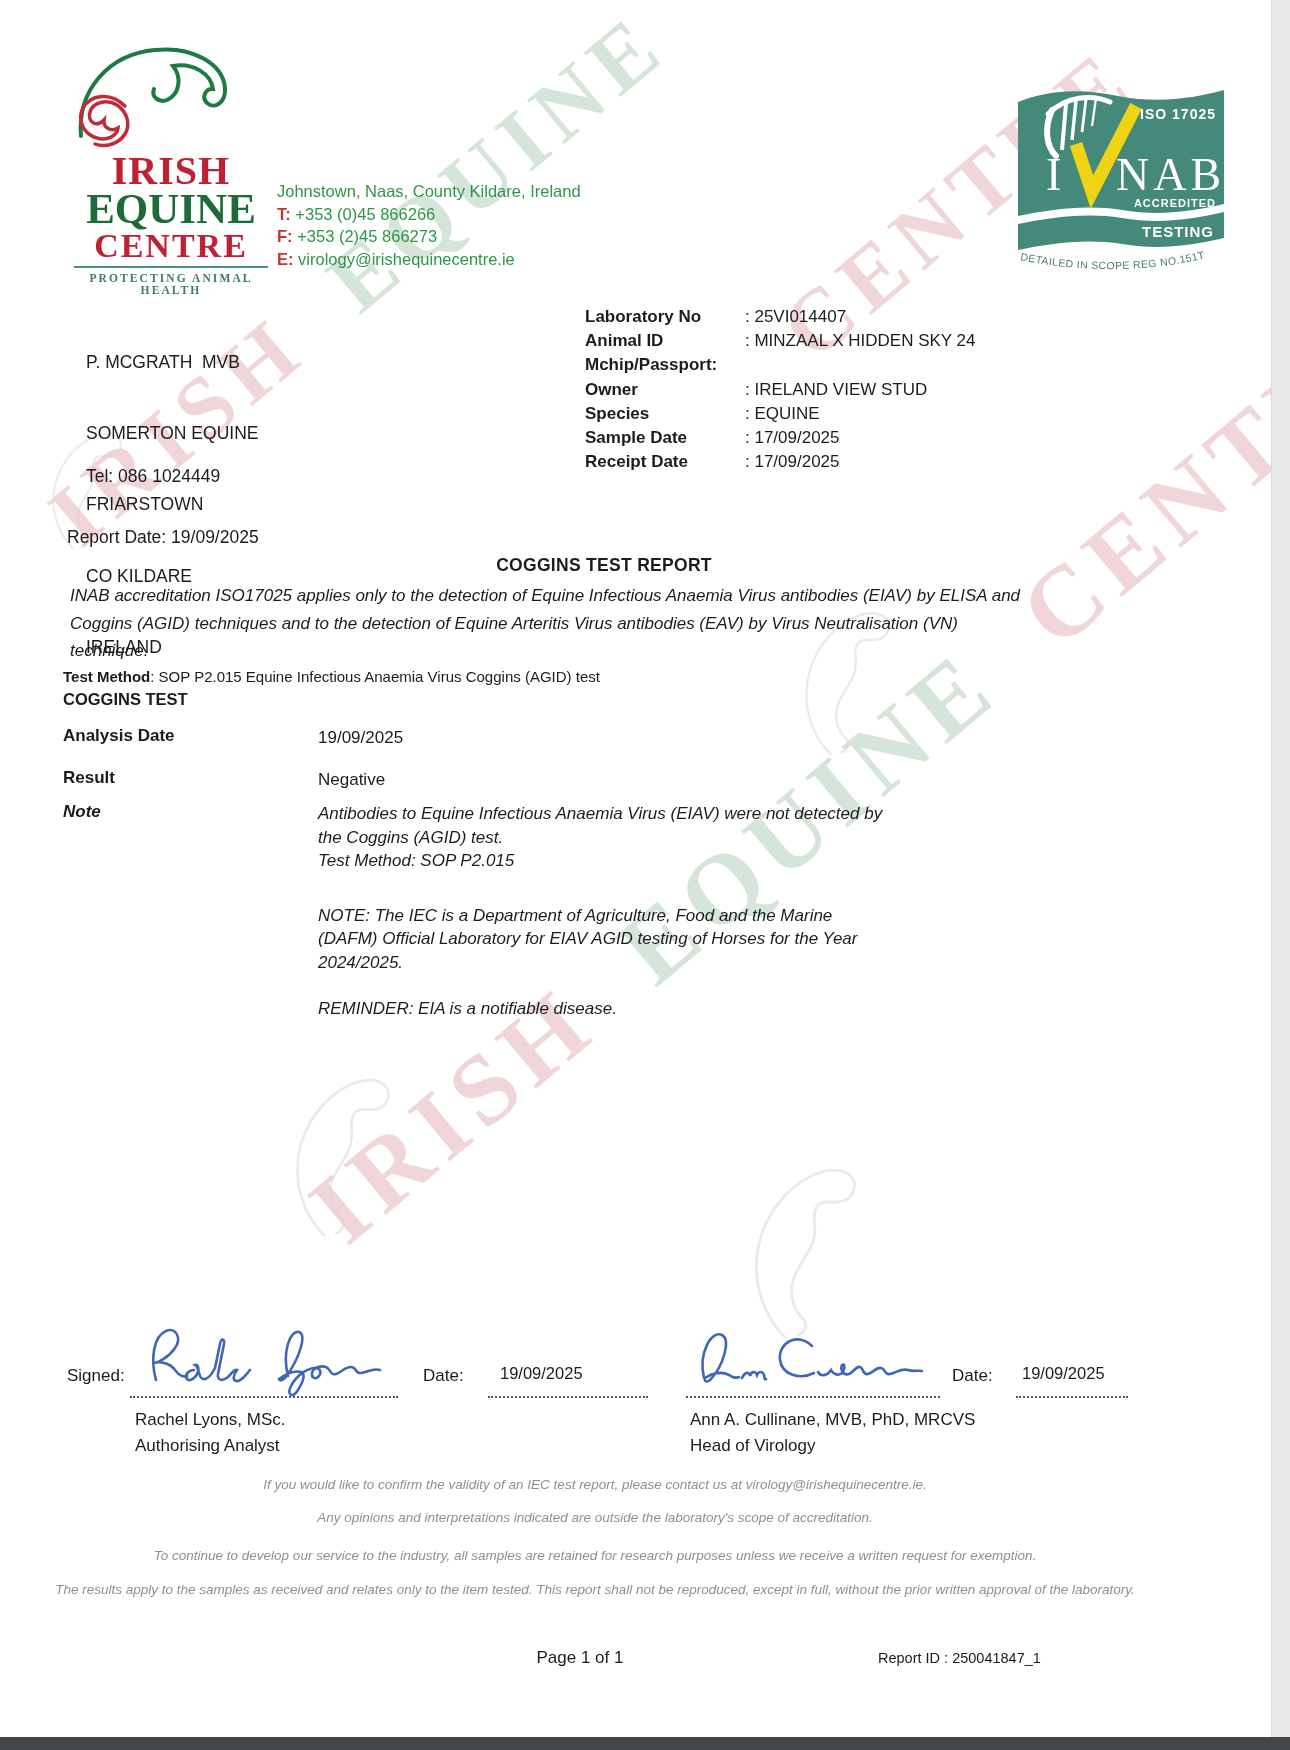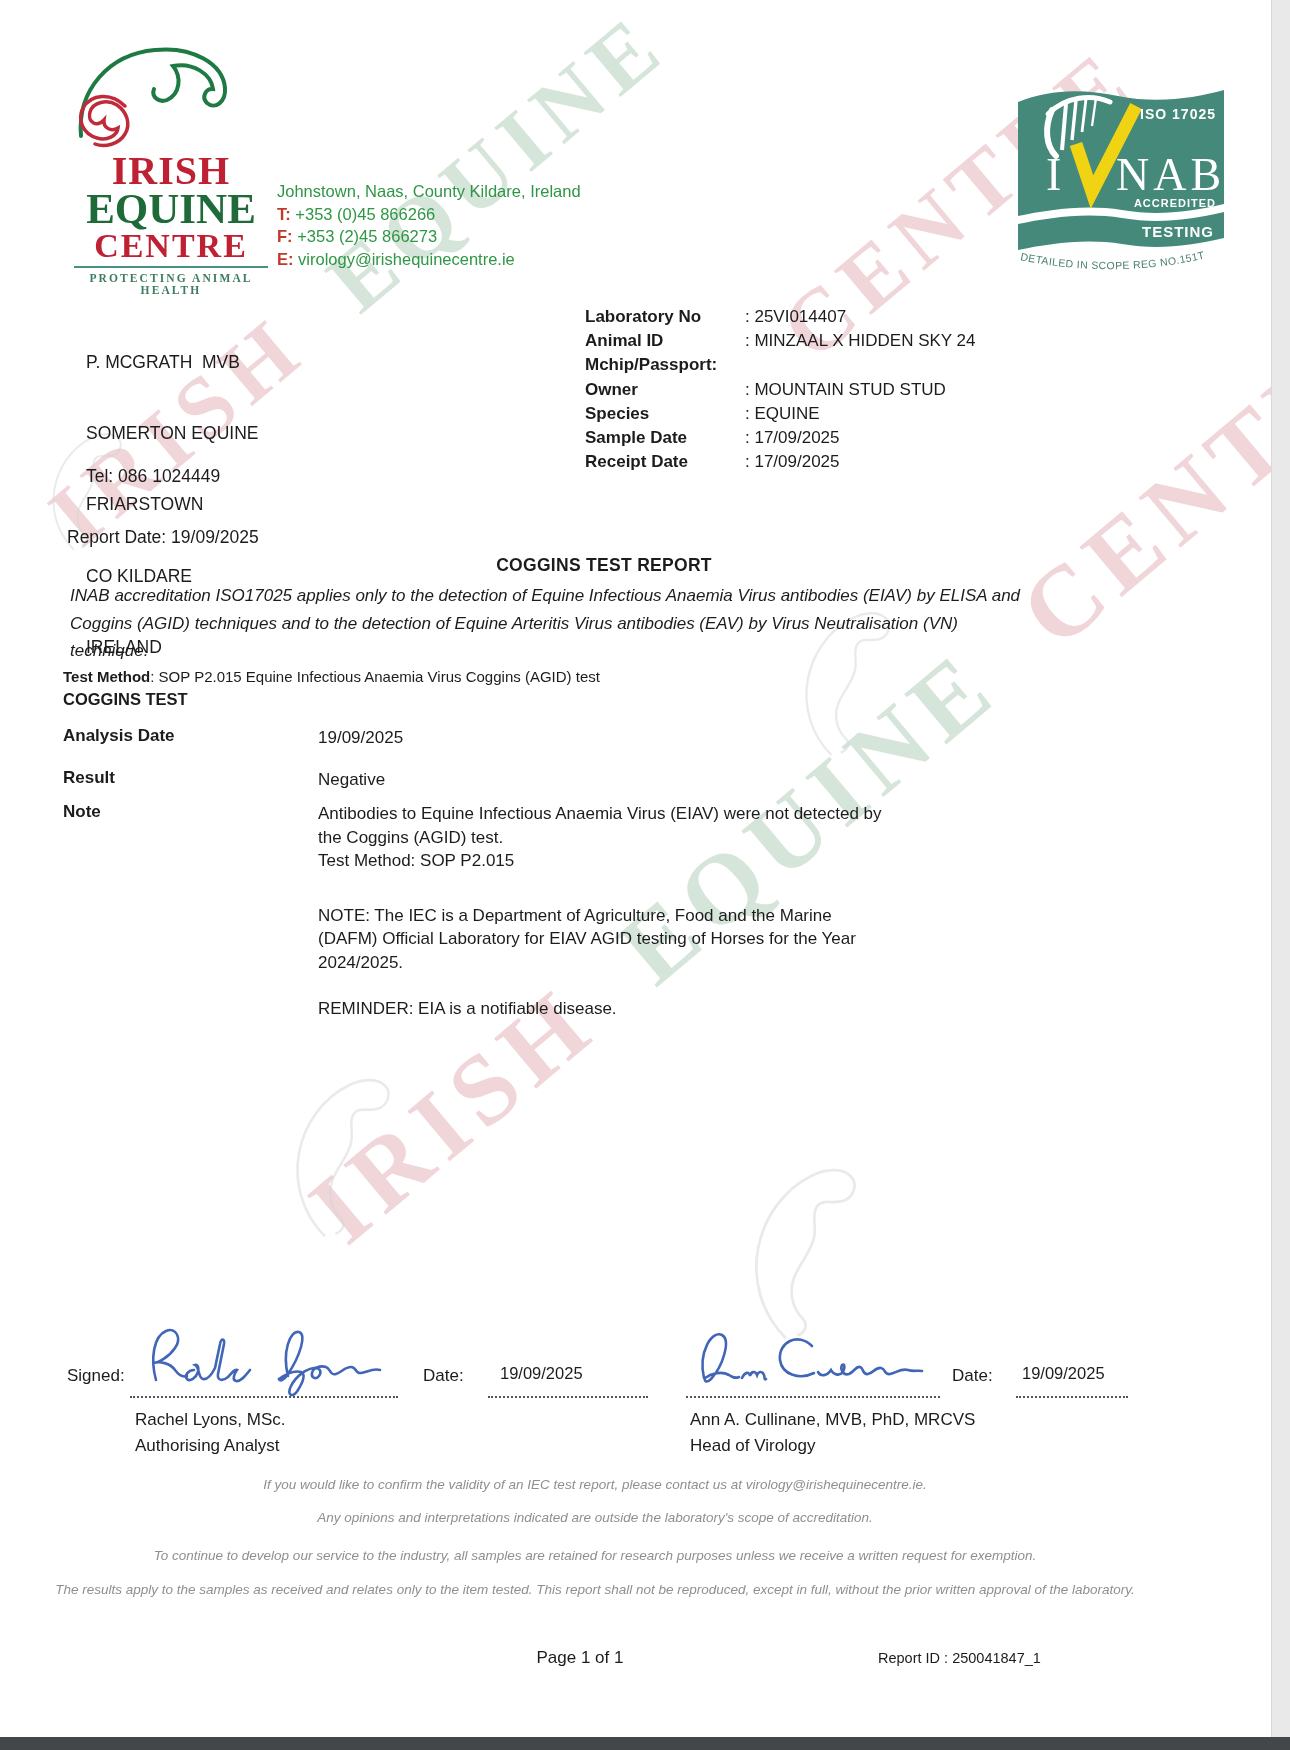--- a/index.html
+++ b/index.html
@@ -171,21 +171,21 @@
     <div class="row">
         <span class="lbl">Animal ID</span>
         <span>: MINZAAL X HIDDEN SKY 24</span>
       </div>
     <div class="row">
         <span class="lbl">Mchip/Passport:</span>
         <span></span>
       </div>
     <div class="row">
         <span class="lbl">Owner</span>
-        <span>: MOUNTAIN STUD STUD</span>
+        <span>: IRELAND VIEW STUD</span>
       </div>
     <div class="row">
         <span class="lbl">Species</span>
         <span>: EQUINE</span>
       </div>
     <div class="row">
         <span class="lbl">Sample Date</span>
         <span>: 17/09/2025</span>
       </div>
     <div class="row">
@@ -207,21 +207,21 @@
   <div class="abs z2 sect" style="left:63px;top:690px;">COGGINS TEST</div>
 
   <div class="abs z2 frow" style="left:63px;top:726px;">
     <span class="flbl">Analysis Date</span><span class="fval">19/09/2025</span>
   </div>
 
   <div class="abs z2 frow" style="left:63px;top:768px;">
     <span class="flbl">Result</span><span class="fval">Negative</span>
   </div>
 
-  <div class="abs z2 frow" style="left:63px;top:802px;">
+  <div class="abs z2 frow" style="left:63px;top:802px;font-style:italic;">
     <span class="flbl">Note</span><span class="fval">
       <p class="note-p">Antibodies to Equine Infectious Anaemia Virus (EIAV) were not detected by the Coggins (AGID) test.</p>
       <p class="note-p">Test Method: SOP P2.015</p>
       <p class="note-p gap1">NOTE: The IEC is a Department of Agriculture, Food and the Marine (DAFM) Official Laboratory for EIAV AGID testing of Horses for the Year 2024/2025.</p>
       <p class="note-p gap2">REMINDER: EIA is a notifiable disease.</p>
     </span>
   </div>
 
   <div class="abs z2 sig-label" style="left:67px;top:1366px;">Signed:</div>
 

